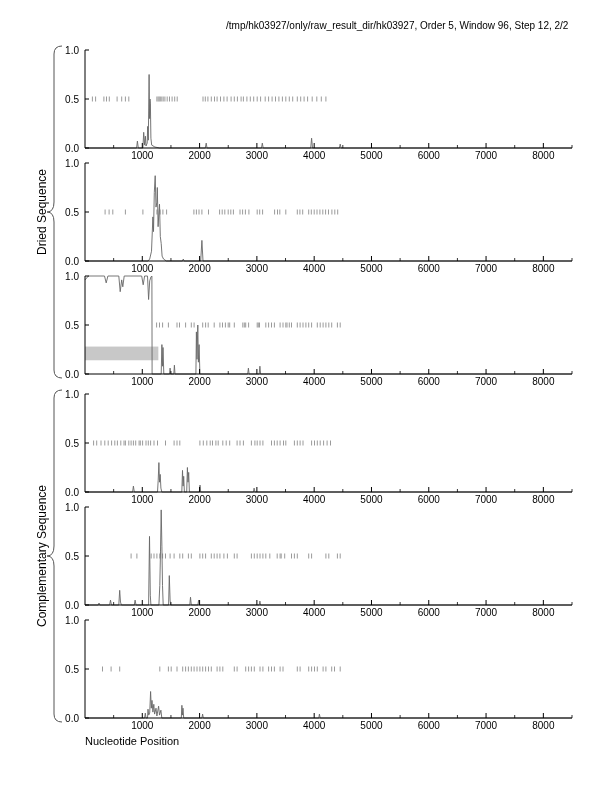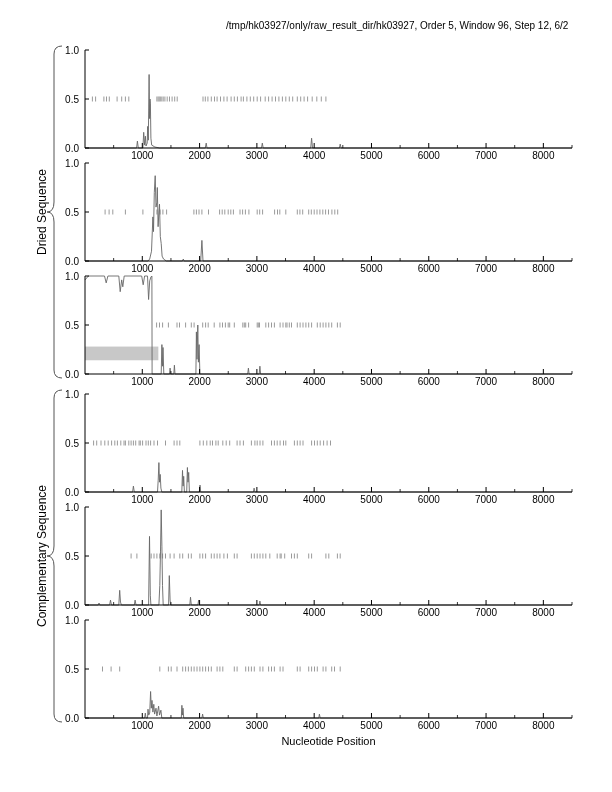--- a/index.html
+++ b/index.html
@@ -1,28 +1,28 @@
 <!DOCTYPE html>
 <html><head>
 <meta charset="utf-8">
 <style>
   html,body{margin:0;padding:0;background:#ffffff;}
   .page{position:relative;width:612px;height:792px;background:#ffffff;overflow:hidden;
         font-family:"Liberation Sans", sans-serif;color:#000;}
   .fig-title{position:absolute;left:226px;top:20px;font-size:10px;white-space:nowrap;}
   .glabel{position:absolute;white-space:nowrap;font-size:12px;
           transform:translate(-50%,-50%) rotate(-90deg);}
-  .xlabel{position:absolute;left:85px;width:487px;top:735px;text-align:center;font-size:11px;}
+  .xlabel{position:absolute;left:85px;width:487px;top:735px;font-size:11px;}
   svg{position:absolute;left:0;top:0;}
 </style>
 </head>
 <body>
 
 <div class="page">
-  <div class="fig-title">/tmp/hk03927/only/raw_result_dir/hk03927, Order 5, Window 96, Step 12, 6/2</div>
+  <div class="fig-title">/tmp/hk03927/only/raw_result_dir/hk03927, Order 5, Window 96, Step 12, 2/2</div>
   <div class="glabel" id="glabel-0" style="left: 42px; top: 212px;">Dried Sequence</div>
   <div class="glabel" id="glabel-1" style="left: 42px; top: 556px;">Complementary Sequence</div>
   <div class="xlabel">Nucleotide Position</div>
   <svg id="fig-svg" width="612" height="792" viewBox="0 0 612 792">
       <g>
         <g stroke="#9a9a9a" stroke-width="1">
           <line x1="92.4" x2="92.4" y1="96.5" y2="101.5"></line>
           <line x1="95.6" x2="95.6" y1="96.5" y2="101.5"></line>
           <line x1="103.9" x2="103.9" y1="96.5" y2="101.5"></line>
           <line x1="106.5" x2="106.5" y1="96.5" y2="101.5"></line>

